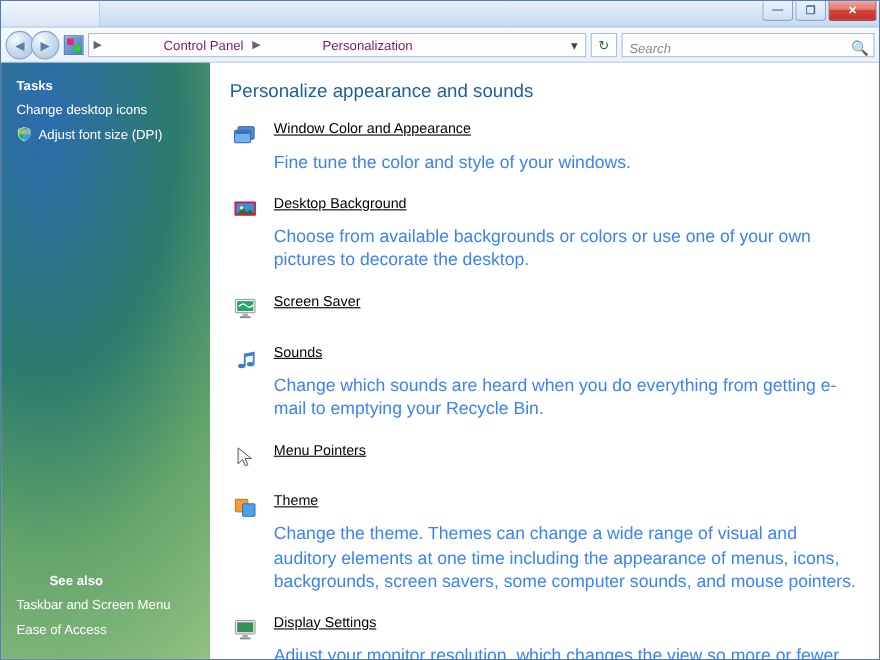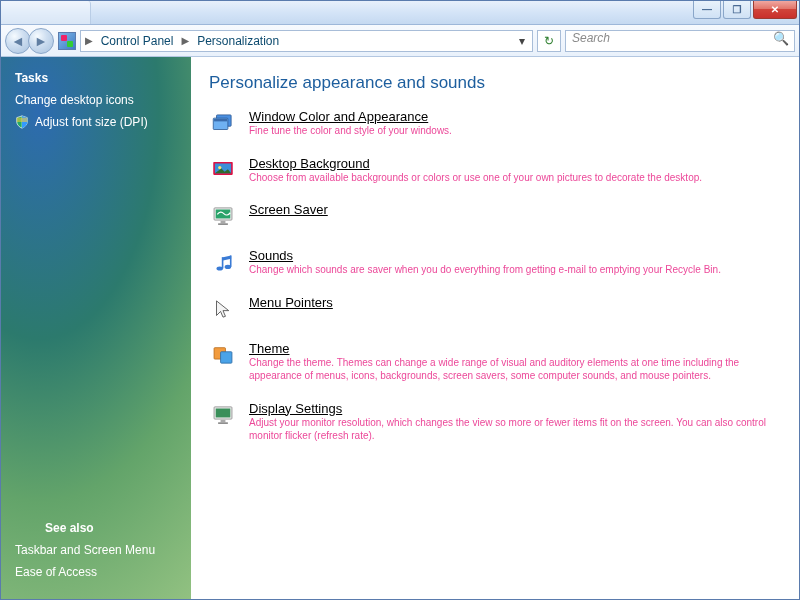--- a/index.html
+++ b/index.html
@@ -97,24 +97,25 @@
   height: 22px;
   border: 1px solid #a8bdd8;
   background: #fff;
   display: flex;
   align-items: center;
   padding: 0 2px;
   gap: 0;
 }
 .crumb {
   padding: 0 6px;
-  color: #0c4a6e;
+  color: #701a75;
   display: flex;
   align-items: center;
   height: 100%;
+  margin-left: 48px;
 }
 .crumb-sep {
   color: #666;
   font-size: 10px;
   padding: 0 2px;
 }
 .bc-dropdown {
   margin-left: auto;
   width: 16px; text-align: center; color: #444;
 }
@@ -122,21 +123,21 @@
   width: 24px; height: 22px;
   border: 1px solid #a8bdd8;
   background: #fff;
   display: flex; align-items: center; justify-content: center;
   color: #2a7c2a;
 }
 .searchbox {
   width: 230px; height: 22px;
   border: 1px solid #a8bdd8;
   background: #fff;
-  display: flex; align-items: flex-start;
+  display: flex; align-items: flex-end;
   padding: 0 4px 0 6px;
 }
 .search-placeholder {
   flex: 1; color: #8a8a8a; font-style: italic;
 }
 .search-glass { color: #6d8ab0; font-size: 13px; }
 .body-area {
   flex: 1;
   display: flex;
   min-height: 0;
@@ -196,23 +197,23 @@
   display: flex; align-items: center; justify-content: center;
 }
 .item-icon svg { width: 26px; height: 26px; }
 .item-text { flex: 1; }
 .item-link {
   color: #000000;
   text-decoration: underline;
   font-size: 13px;
 }
 .item-desc {
-  color: #ec4899;
-  font-size: 10px;
-  margin-top: 0;
+  color: #3b82f6;
+  font-size: 16px;
+  margin-top: 13px;
   line-height: 1.35;
 }
 </style>
 </head>
 <body>
 
 <div class="window">
 
   <div class="titlebar">
     <div class="tab-shadow"></div>
@@ -333,21 +334,21 @@
           <svg viewBox="0 0 32 32">
               <ellipse cx="12" cy="24" rx="4" ry="2.5" fill="#3a7bd5"></ellipse>
               <rect x="14.5" y="10" width="2" height="14" fill="#3a7bd5"></rect>
               <ellipse cx="22" cy="22" rx="4" ry="2.5" fill="#3a7bd5"></ellipse>
               <rect x="24.5" y="8" width="2" height="14" fill="#3a7bd5"></rect>
               <path d="M16 10 L26 8 L26 12 L16 14 Z" fill="#3a7bd5"></path>
             </svg>
         </div>
         <div class="item-text">
           <a href="#" class="item-link">Sounds</a>
-          <div class="item-desc">Change which sounds are saver when you do everything from getting e-mail to emptying your Recycle Bin.</div>
+          <div class="item-desc">Change which sounds are heard when you do everything from getting e-mail to emptying your Recycle Bin.</div>
         </div>
       </div>
 
       <div class="item">
         <div class="item-icon">
           <svg viewBox="0 0 32 32">
               <path d="M8 6 L8 24 L13 19 L16 26 L19 25 L16 18 L23 18 Z" fill="#f4f4f4" stroke="#444" stroke-width="1"></path>
             </svg>
         </div>
         <div class="item-text">

